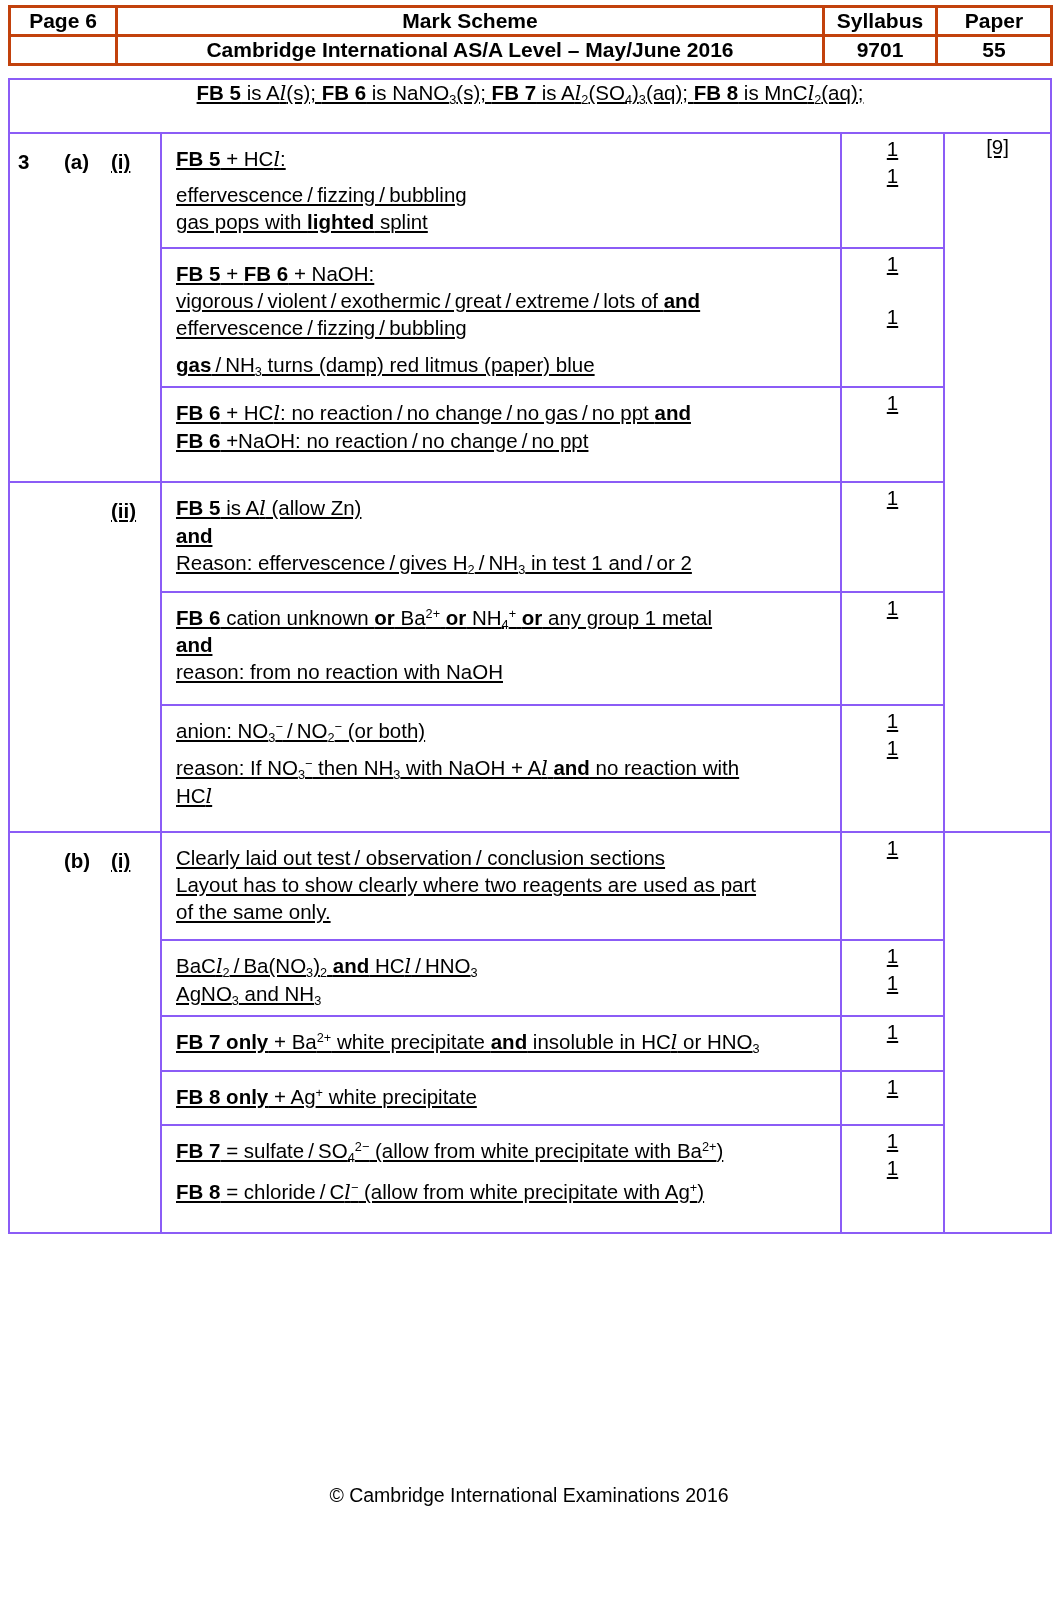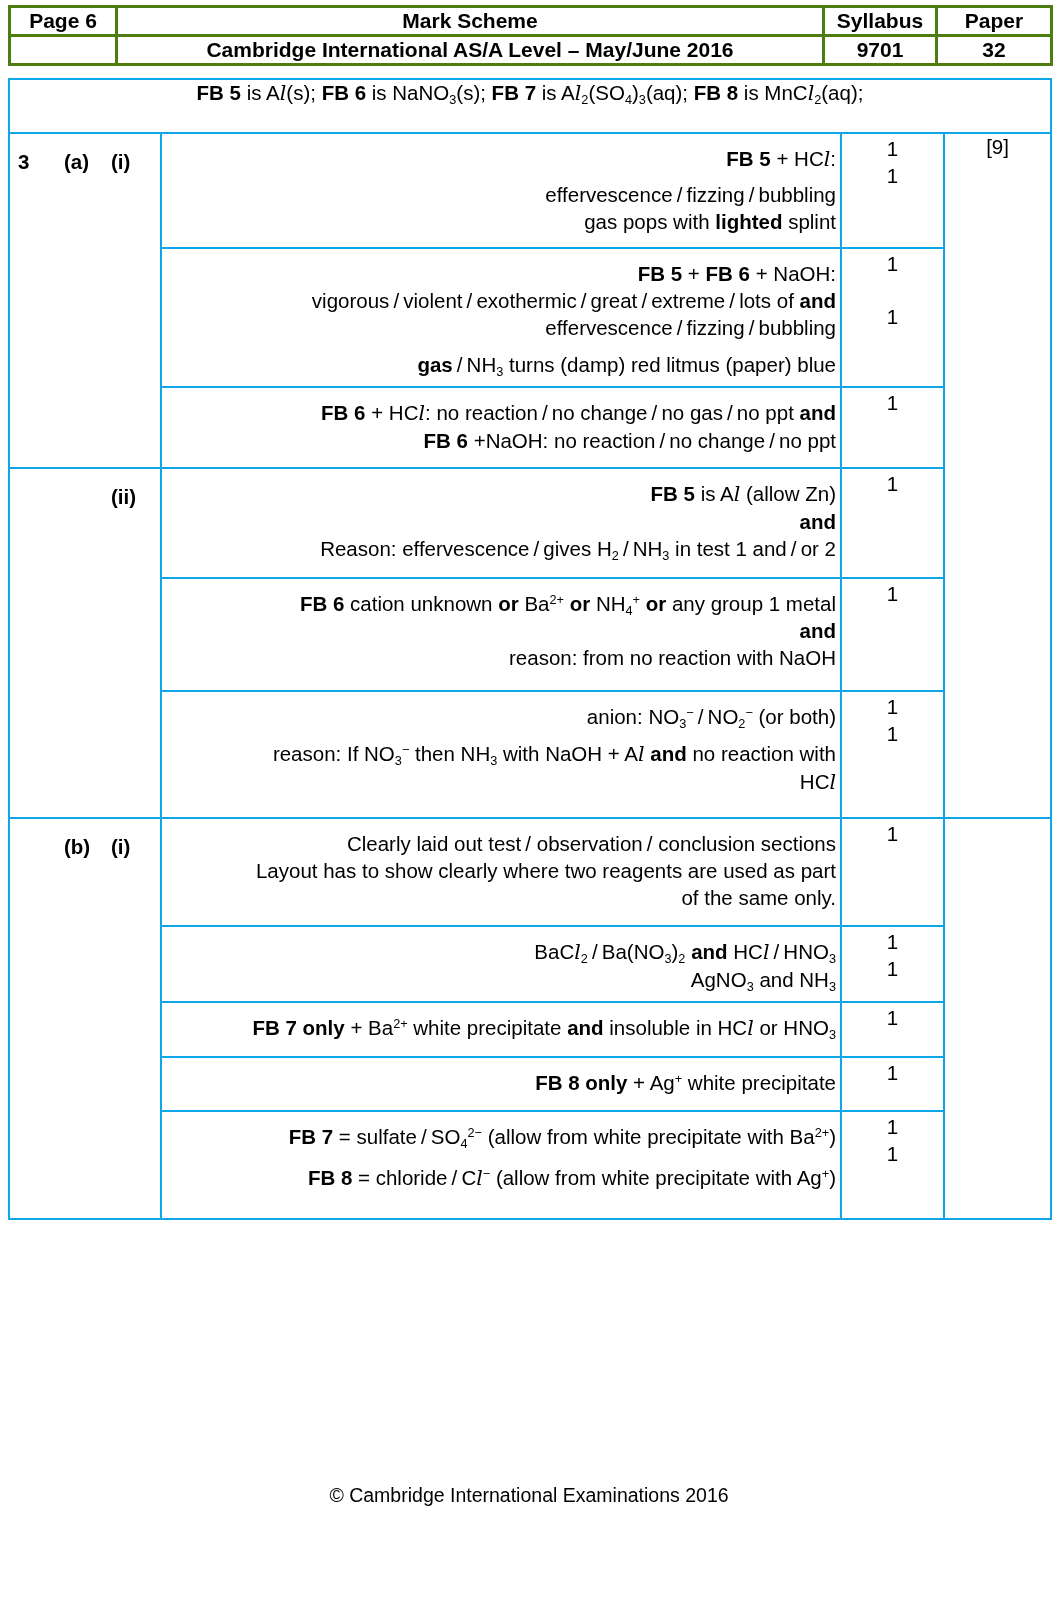--- a/index.html
+++ b/index.html
@@ -2,31 +2,31 @@
 <html><head>
 <meta charset="utf-8">
 <style>
   html,body{margin:0;padding:0;background:#fff;}
   .page{position:relative;width:1058px;height:1608px;background:#fff;overflow:hidden;
         font-family:"Liberation Sans",sans-serif;color:#000;}
   table{border-collapse:collapse;table-layout:fixed;}
 
   
   .hdr{position:absolute;top:5px;left:8px;width:1042px;}
-  .hdr td{border:3px solid #4d7c0f;text-align:center;font-weight:bold;font-size:21px;
+  .hdr td{border:3px solid #c2410c;text-align:center;font-weight:bold;font-size:21px;
           height:26px;padding:0 2px;vertical-align:middle;overflow:hidden;}
 
   
   .main{position:absolute;top:78px;left:8px;width:1042px;font-size:20.5px;}
-  .main td{border:2px solid #0ea5e9;vertical-align:top;overflow:hidden;}
+  .main td{border:2px solid #8b5cf6;vertical-align:top;overflow:hidden;text-decoration:underline;}
   .keyrow{text-align:center;vertical-align:middle;font-size:20.5px;}
   .lbl{font-weight:bold;padding:16px 0 16px 8px;font-size:20.5px;}
   .lq{display:inline-block;width:46px;}
   .lp{display:inline-block;width:47px;}
-  .content{padding:11px 4px 8px 14px;line-height:27px;text-align:right;}
+  .content{padding:11px 4px 8px 14px;line-height:27px;}
   .marks{text-align:center;vertical-align:middle;line-height:27px;}
   .marks .spread2{margin-top:26px;}
   .total{text-align:center;vertical-align:bottom;padding-bottom:12px;}
   .gap8{margin-top:8px;}
   .gap10{margin-top:10px;}
   .gap14{margin-top:14px;}
   .gap18{margin-top:0;}
 
   .el{font-family:"DejaVu Serif",serif;font-style:italic;}
   sub,sup{font-size:0.62em;line-height:0;}
@@ -51,21 +51,21 @@
       <tr>
         <td>Page 6</td>
         <td>Mark Scheme</td>
         <td>Syllabus</td>
         <td>Paper</td>
       </tr>
       <tr>
         <td></td>
         <td>Cambridge International AS/A Level – May/June 2016</td>
         <td>9701</td>
-        <td>32</td>
+        <td>55</td>
       </tr>
     </tbody>
   </table>
 
   <table class="main">
     <colgroup>
         <col style="width:152px">
         <col style="width:680px">
         <col style="width:103px">
         <col style="width:107px">
@@ -95,21 +95,21 @@
           <div><b>FB 5</b> + <b>FB 6</b> + NaOH:</div>
           <div>vigorous / violent / exothermic / great / extreme / lots of <b>and</b></div>
           <div>effervescence / fizzing / bubbling</div>
           <div class="gap10"><b>gas</b> / NH<sub>3</sub> turns (damp) red litmus (paper) blue</div>
         </td>
         <td class="marks">
           <div>1</div>
           <div class="spread2">1</div>
         </td>
       </tr>
-      <tr style="height:81px">
+      <tr style="height:95px">
         <td class="content">
           <div><b>FB 6</b> + HC<i class="el">l</i>: no reaction / no change / no gas / no ppt <b>and</b></div>
           <div><b>FB 6</b> +NaOH: no reaction / no change / no ppt</div>
         </td>
         <td class="marks">
           <div>1</div>
         </td>
       </tr>
 
       <tr style="height:110px">

